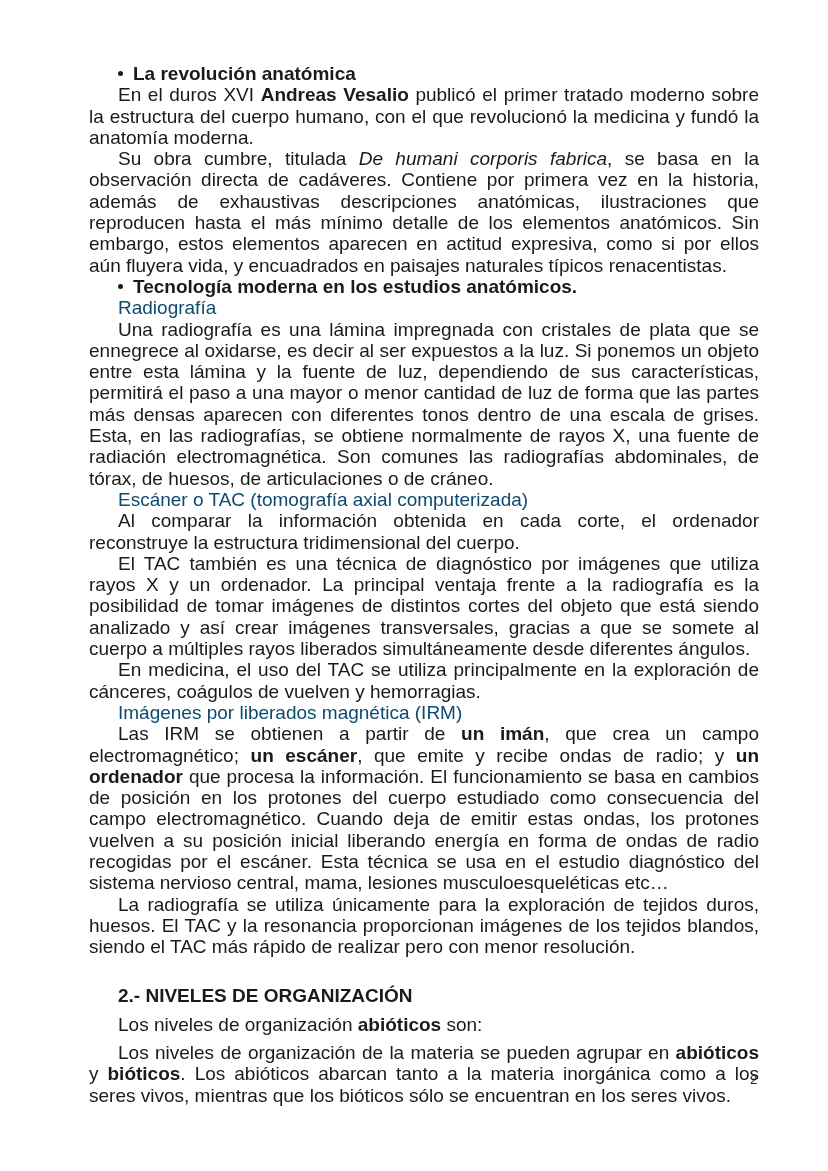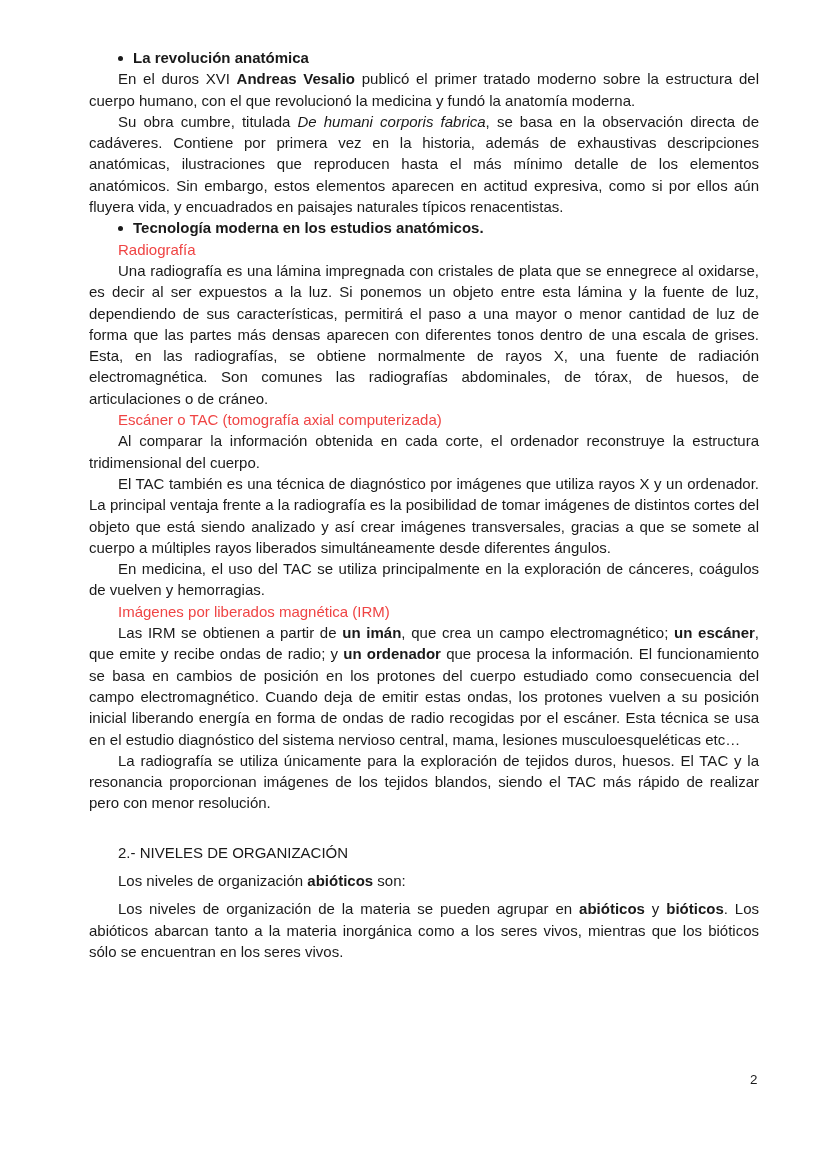--- a/index.html
+++ b/index.html
@@ -1,26 +1,26 @@
 <!DOCTYPE html>
 <html><head>
 <meta charset="utf-8">
 <style>
   html, body { margin: 0; padding: 0; background: #ffffff; }
   body { width: 828px; height: 1171px; position: relative; overflow: hidden; }
   .page {
-    position: absolute; left: 89px; top: 47px; width: 670px;
+    position: absolute; left: 89px; top: 63px; width: 670px;
     font-family: "Liberation Sans", sans-serif;
-    font-size: 15px; line-height: 21.3px; color: #1a1a1a;
+    font-size: 19px; line-height: 21.3px; color: #1a1a1a;
   }
   .p { margin: 0; text-align: justify; text-indent: 29px; }
   .bullet { margin: 0; padding-left: 29px; font-weight: bold; position: relative; }
   .bullet .dot { display: inline-block; width: 5px; height: 5px; border-radius: 50%; background: #1a1a1a; margin-right: 10px; vertical-align: middle; position: relative; top: -1px; }
-  .sub { margin: 0; padding-left: 29px; color: #ef4444; }
-  .h2 { margin: 28px 0 4px 29px; font-weight: normal; }
+  .sub { margin: 0; padding-left: 29px; color: #0c4a6e; }
+  .h2 { margin: 28px 0 4px 29px; font-weight: bold; }
   .gap { margin-top: 7px; }
   b { font-weight: bold; }
   i { font-style: italic; }
   .pagenum { position: absolute; left: 750px; top: 1072px; font-family: "Liberation Sans", sans-serif; font-size: 13.4px; color: #1a1a1a; }
 </style>
 </head>
 <body>
 
 <div class="page">
   <p class="bullet"><span class="dot"></span><span>La revolución anatómica</span></p>

